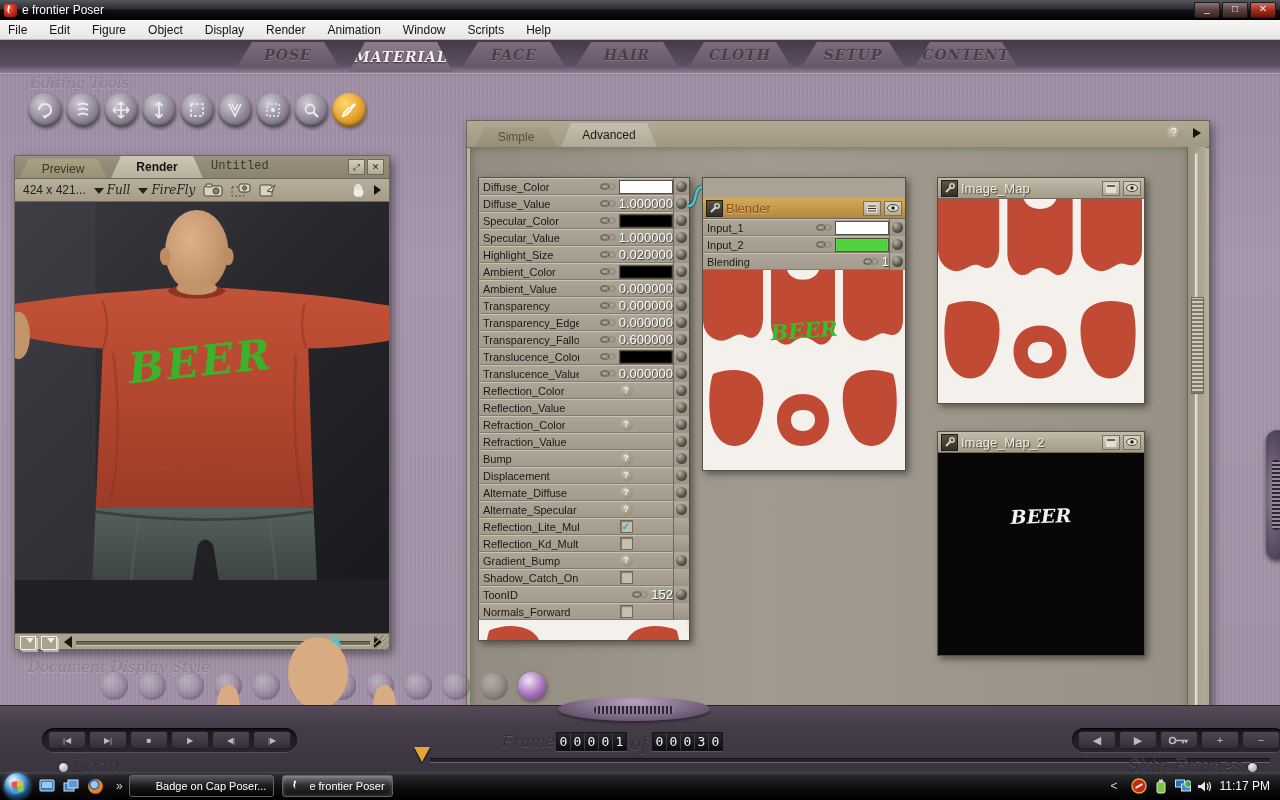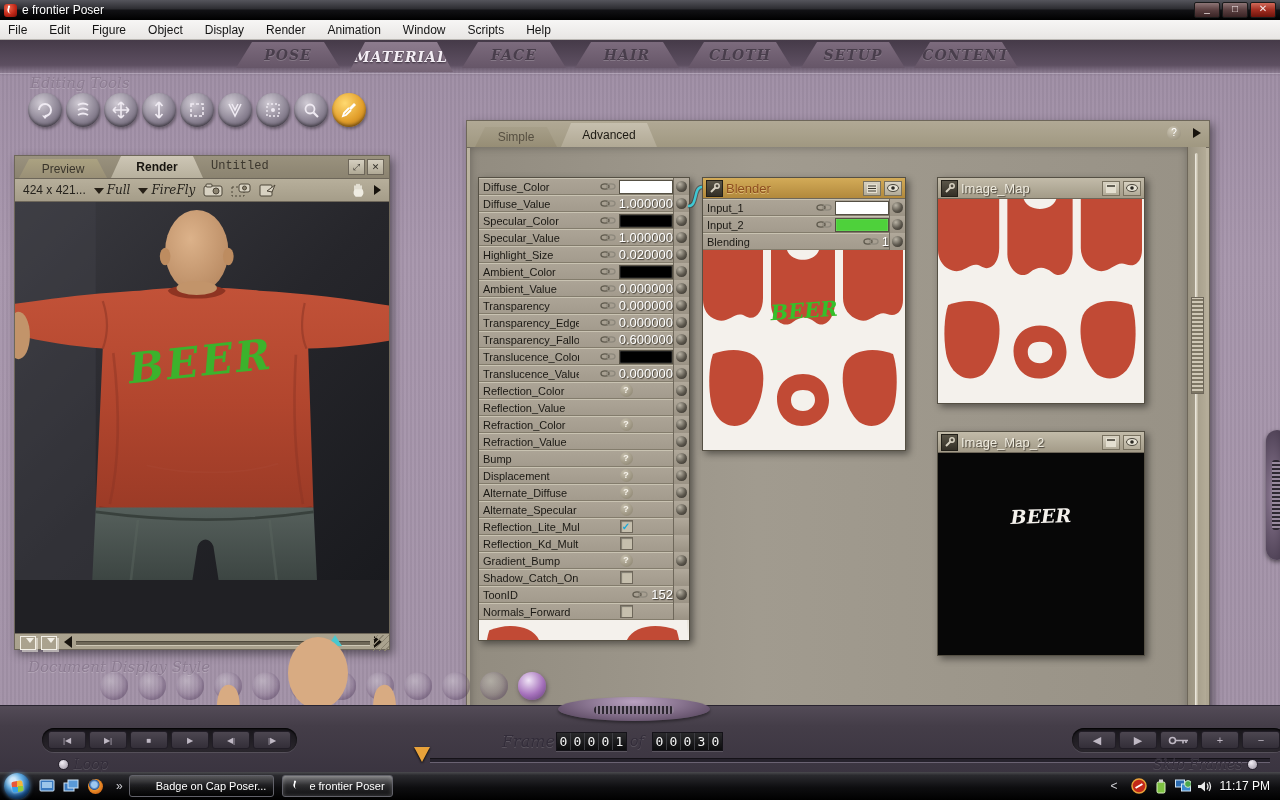--- a/index.html
+++ b/index.html
@@ -63,21 +63,21 @@
   .hdr-arrow{position:absolute;top:7px;width:0;height:0;border-top:5px solid transparent;border-bottom:5px solid transparent;border-left:8px solid #17130d;}
   #canvas{position:absolute;left:3px;top:26px;right:21px;bottom:3px;background:linear-gradient(90deg,#928c80,#a19b8f 40%,#989286);box-shadow:inset 0 0 10px rgba(0,0,0,.3);overflow:hidden;}
   #wires{position:absolute;inset:0;pointer-events:none;z-index:5;}
   .vscroll{position:absolute;top:26px;right:3px;bottom:3px;width:18px;background:linear-gradient(90deg,#9a9381,#b3ab97);border-left:1px solid #6e675a;}
   .vscroll .line{position:absolute;left:7px;top:6px;bottom:6px;width:3px;background:linear-gradient(90deg,#f4f1e8,#b9b19c);border-radius:2px;}
   .vthumb{position:absolute;left:3px;top:150px;width:11px;height:95px;background:repeating-linear-gradient(0deg,#7e7765 0 2px,#cfc8b6 2px 4px);border:1px solid #6e675a;}
   
   .node{position:absolute;background:#a9a295;border:1px solid #555044;box-shadow:3px 3px 7px rgba(0,0,0,.45);z-index:2;}
   .node-title{height:21px;display:flex;align-items:center;gap:3px;padding:0 3px;background:linear-gradient(#c2bba9,#a39b88);border-bottom:1px solid #6e675a;box-sizing:border-box;}
   .node-title .nt-text{flex:1;font-size:13px;color:#efebdf;text-shadow:1px 1px 1px rgba(60,54,44,.9);}
-  .node-title.gold{background:linear-gradient(#d3ab58,#b2893c);}
+  .node-title.gold{background:linear-gradient(#d3ab58,#b2893c);margin-top:20px;}
   .node-title.gold .nt-text{color:#8d4d1e;text-shadow:0 1px 0 rgba(255,230,170,.5);}
   .t-btn{width:16px;height:13px;background:linear-gradient(#d8d2c2,#b2ab98);border:1px solid #78715f;display:flex;align-items:center;justify-content:center;}
   .wrench-box{width:15px;height:15px;background:linear-gradient(#5a5548,#332f26);border:1px solid #221f18;display:flex;align-items:center;justify-content:center;}
   .nrow{height:17px;display:flex;align-items:center;box-sizing:border-box;background:linear-gradient(#aca496,#a39b8d);border-top:1px solid #c9c3b2;border-bottom:1px solid #837c6c;padding-left:4px;font-size:11px;}
   .nlabel{flex:1;color:#1b1914;white-space:nowrap;overflow:hidden;}
   .nmid{width:94px;display:flex;align-items:center;justify-content:flex-end;gap:3px;}
   .nmid.center{justify-content:center;}
   .nval{color:#fff;text-shadow:1px 1px 1px rgba(40,36,28,.8);font-size:13px;}
   .swatch{width:52px;height:12px;border:1px solid #555044;box-shadow:inset 0 0 1px #fff;}
   .qmark{width:13px;height:13px;border-radius:50%;background:radial-gradient(circle at 35% 30%,#c6bfad,#857d69);color:#f6f3ea;font-size:9px;font-weight:bold;text-align:center;line-height:13px;}
@@ -92,21 +92,21 @@
   #spheres{position:absolute;top:632px;left:100px;display:flex;gap:10px;}
   .sphere{width:28px;height:28px;border-radius:50%;background:radial-gradient(circle at 38% 32%,rgba(255,255,255,.28),rgba(120,95,130,.25) 65%,rgba(70,50,80,.3));box-shadow:inset -2px -2px 4px rgba(60,40,70,.25);}
   .sphere.active{background:radial-gradient(circle at 38% 30%,#f0e4f6,#a672bc 55%,#5e3a74);box-shadow:1px 2px 4px rgba(40,20,50,.5);}
   
   #minifig{position:absolute;top:595px;left:200px;width:250px;height:120px;pointer-events:none;}
   
   #animbar{position:absolute;top:665px;left:0;right:0;height:67px;background:linear-gradient(#534b57,#443d48 30%,#3a3440);border-top:1px solid #292430;}
   .pill{position:absolute;height:24px;border-radius:12px;background:linear-gradient(#17151a,#2b272e);box-shadow:inset 0 1px 2px #000,0 1px 0 rgba(255,255,255,.12);display:flex;align-items:center;padding:0 6px;gap:3px;}
   .pbtn{width:36px;height:16px;border-radius:3px;background:linear-gradient(#4c4650,#332e38);border:1px solid #211d26;color:#bfb8c4;font-size:8px;display:flex;align-items:center;justify-content:center;letter-spacing:0;}
   .radio{width:9px;height:9px;border-radius:50%;background:radial-gradient(circle at 35% 30%,#f2eef5,#9a92a0);border:1px solid #26222c;display:inline-block;vertical-align:middle;}
-  .anim-label{font-family:"DejaVu Serif",serif;font-style:italic;font-size:14px;color:#332d3a;text-shadow:0 1px 0 rgba(255,255,255,.14);}
+  .anim-label{font-family:"DejaVu Serif",serif;font-style:italic;font-size:18px;color:#332d3a;text-shadow:0 1px 0 rgba(255,255,255,.14);}
   .counter{display:inline-flex;border:1px solid #141218;box-shadow:0 1px 0 rgba(255,255,255,.15);}
   .digit{width:13px;height:17px;background:linear-gradient(#2a2a2c,#0c0c0e);color:#f2f2f2;font-family:"DejaVu Sans Mono",monospace;font-size:13px;line-height:17px;text-align:center;border-right:1px solid #3d3d42;}
   .digit:last-child{border-right:none;}
   #timeline-track{position:absolute;left:430px;right:10px;top:52px;height:3px;background:#26222c;border-top:1px solid #151218;border-bottom:1px solid #6a6272;}
   #timeline-marker{position:absolute;left:414px;top:41px;width:0;height:0;border-left:8px solid transparent;border-right:8px solid transparent;border-top:15px solid #e8a23a;filter:drop-shadow(0 1px 1px #000);}
   #dome{position:absolute;left:558px;top:-9px;width:152px;height:24px;border-radius:50%;background:radial-gradient(ellipse at 50% 20%,#b9a2c0,#6d5a74 70%,#4a3c50);box-shadow:0 2px 3px rgba(0,0,0,.4);}
   #dome::after{content:"";position:absolute;left:36px;top:9px;width:80px;height:8px;background:repeating-linear-gradient(90deg,#2e2832 0 2px,#8d7f93 2px 4px);border-radius:4px;}
   #side-handle{position:absolute;right:-8px;top:390px;width:22px;height:130px;border-radius:11px;background:radial-gradient(ellipse at 30% 50%,#8d7a93,#4e4155 75%);box-shadow:0 2px 4px rgba(0,0,0,.5);}
   #side-handle::after{content:"";position:absolute;left:6px;top:30px;width:8px;height:70px;background:repeating-linear-gradient(0deg,#2e2832 0 2px,#9a8ba0 2px 4px);border-radius:3px;}
   

